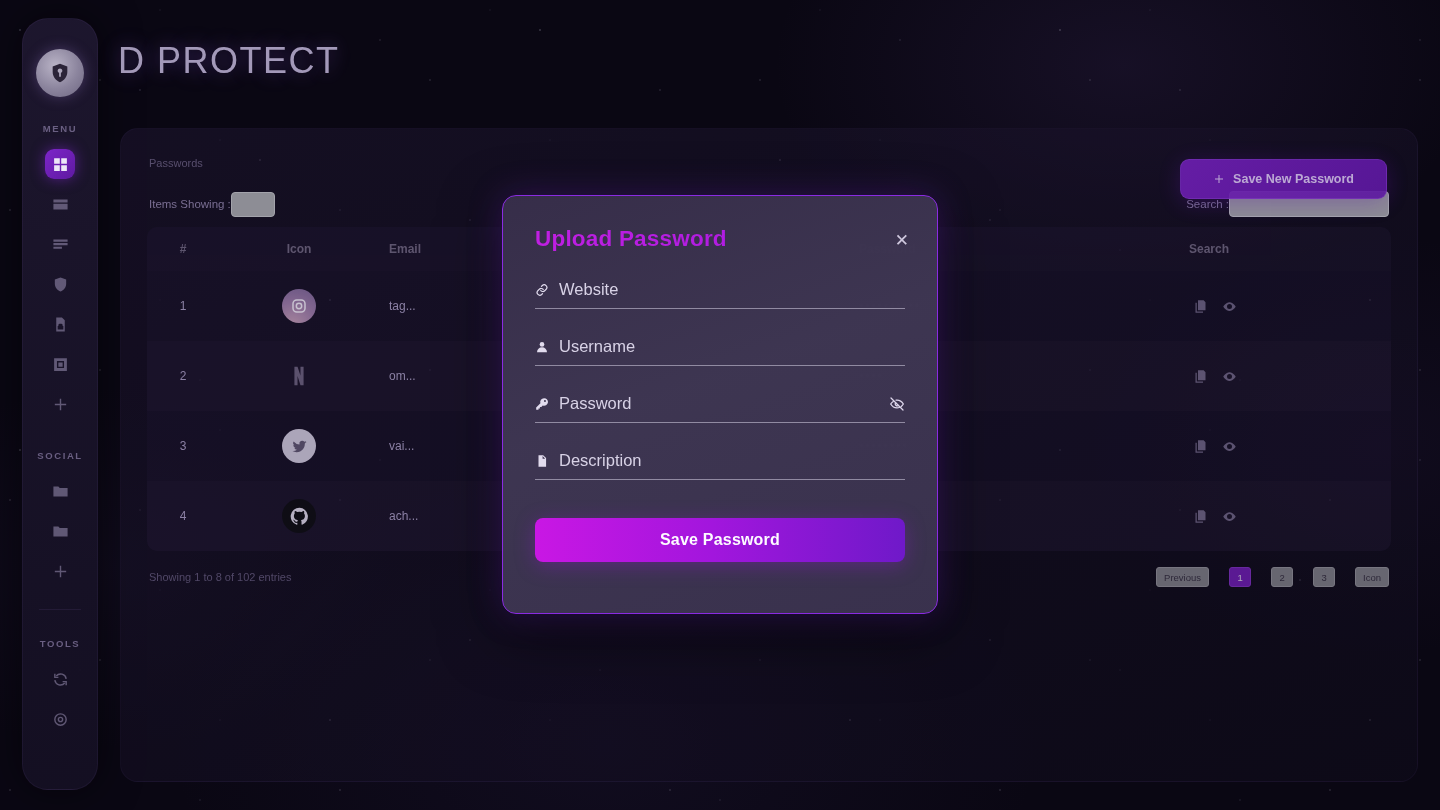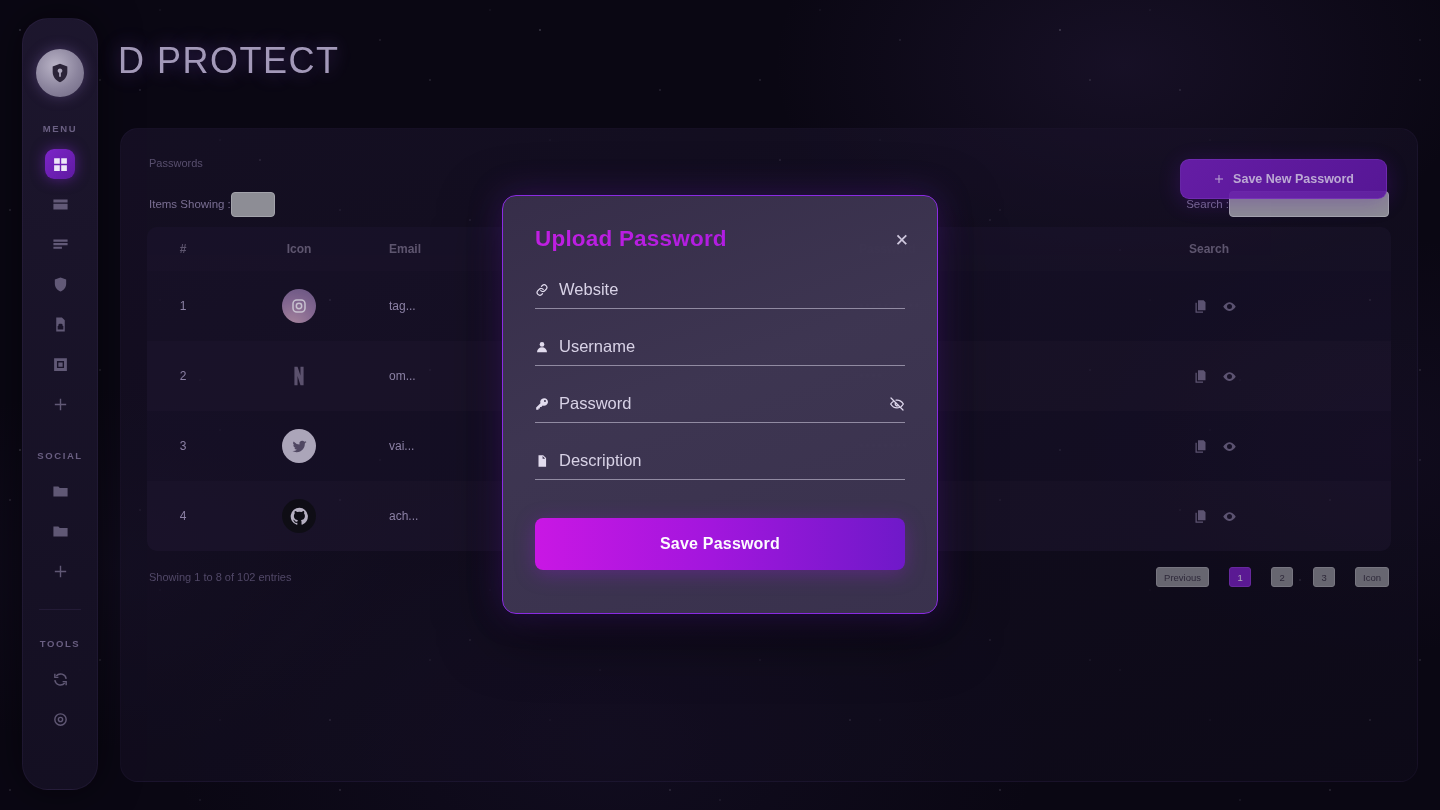--- a/index.html
+++ b/index.html
@@ -190,21 +190,21 @@
   .field-icon svg { width:14px; height:14px; display:block; }
   .field-input {
     flex:1; background:transparent; border:0; outline:none;
     font-family:"Liberation Sans", sans-serif;
     font-size:16.5px; color:#efeaf7;
   }
   .field-input::placeholder { color:#d8d2e6; opacity:1; }
   .eye-toggle { color:#ded7ec; cursor:pointer; display:flex; }
   .eye-toggle svg { width:16px; height:16px; }
   .save-btn {
-    margin-top:38px; height:52px; border-radius:8px;
+    margin-top:38px; height:44px; border-radius:8px;
     background:linear-gradient(90deg,#c917e4 0%, #a216dd 48%, #6f19c9 100%);
     color:#fdfbff; font-size:16px; font-weight:700;
     font-family:"Liberation Sans", sans-serif;
     border:0; cursor:pointer; letter-spacing:.2px;
     box-shadow:0 4px 20px rgba(150,25,215,.35);
   }
 </style>
 </head>
 <body>
 

